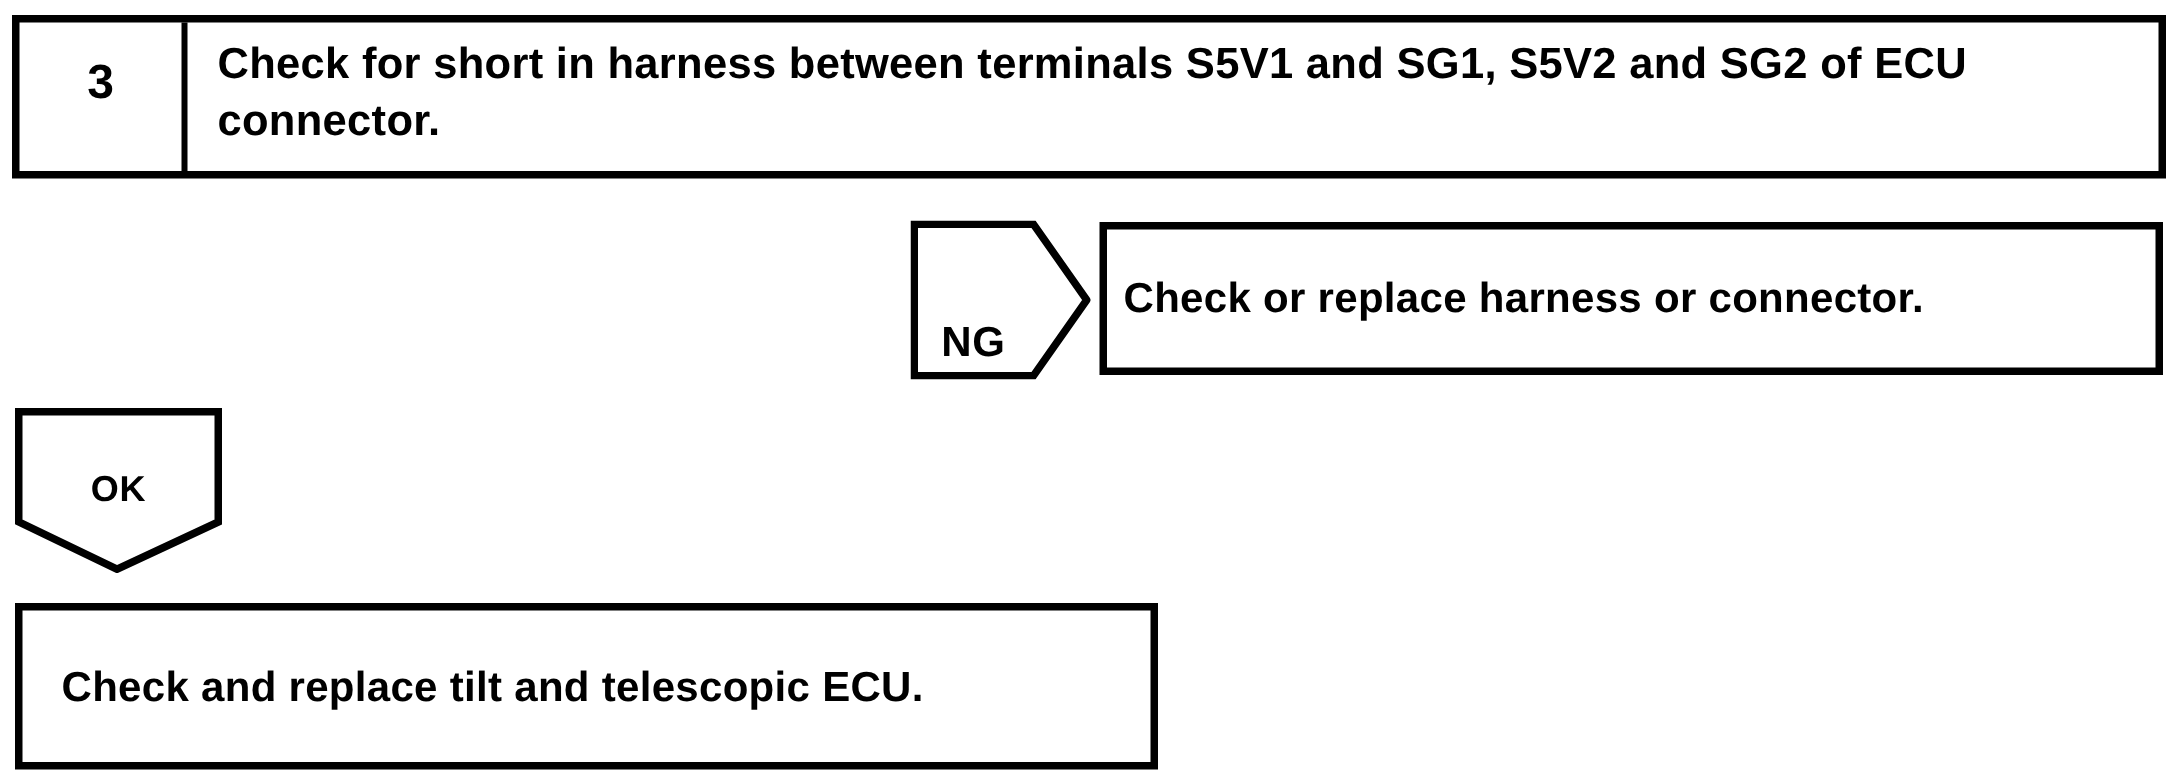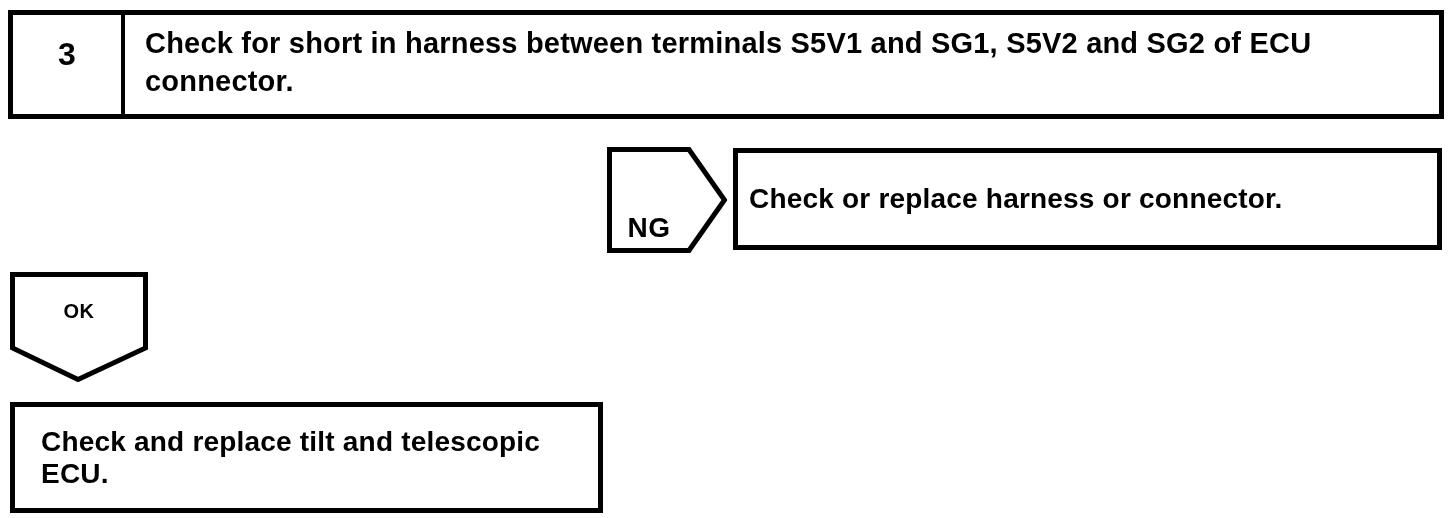--- a/index.html
+++ b/index.html
@@ -71,29 +71,29 @@
   }
   
   .ok-shape {
     position: absolute;
     left: 10px; top: 272px;
     width: 138px; height: 110px;
   }
   .ok-shape svg { display: block; width: 100%; height: 100%; }
   .ok-label {
     position: absolute;
-    left: 0; top: 0;
+    left: 0; top: 16px;
     width: 138px; height: 78px;
     display: flex; align-items: center; justify-content: center;
-    font-size: 20px;
+    font-size: 24px;
     letter-spacing: 0.5px;
   }
   .ok-action-box {
     left: 10px; top: 402px;
-    width: 593px; height: 111px;
+    width: 762px; height: 111px;
     display: flex; align-items: center;
     padding: 0 14px 0 26px;
     font-size: 28px;
     letter-spacing: 0.2px;
   }
 </style>
 </head>
 <body>
 
 <div class="canvas">

